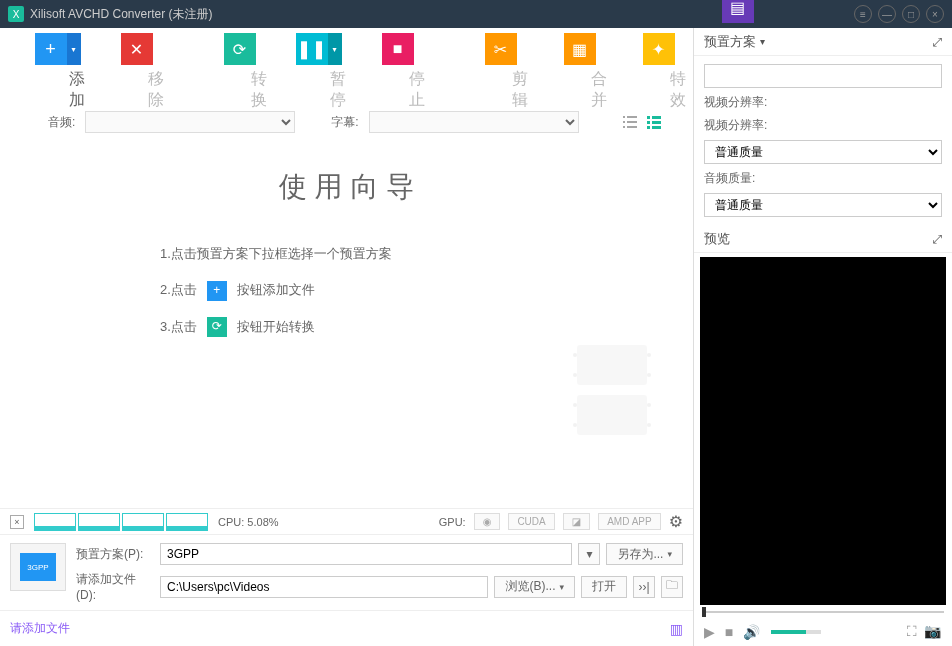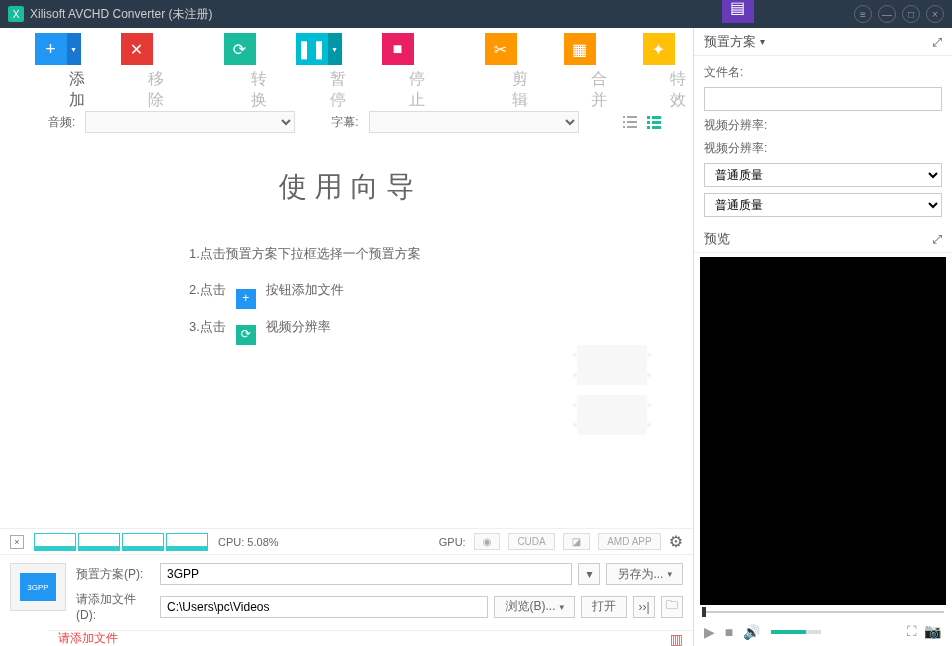--- a/index.html
+++ b/index.html
@@ -33,42 +33,42 @@
 .bg-purple { background: #673ab7; }
 .sub-toolbar { height: 32px; display: flex; align-items: center; padding: 0 30px 0 48px; gap: 8px; font-size: 12px; color: #666; }
 .sb-label { margin-right: 2px; }
 .sb-select { border: 1px solid #ddd; height: 22px; flex: 1; max-width: 210px; padding: 0 6px; font-size: 12px; color: #666; background: #fafafa; }
 .sb-spacer { width: 20px; }
 .view-toggles { margin-left: auto; display: flex; gap: 6px; }
 .view-icon { width: 18px; height: 18px; cursor: pointer; }
 .content-area { flex: 1; padding: 30px 40px; text-align: center; color: #555; }
 .wizard-title { font-size: 28px; color: #666; margin-bottom: 30px; font-weight: normal; }
 .wizard-steps { text-align: left; margin-left: 120px; font-size: 13px; color: #666; line-height: 2.8; }
-.wizard-step { display: flex; align-items: flex-end; gap: 10px; margin-left: 29px; }
+.wizard-step { display: flex; align-items: center; gap: 10px; }
 .step-icon { width: 20px; height: 20px; display: flex; align-items: center; justify-content: center; color: #fff; font-size: 12px; }
 .film-placeholder { position: absolute; right: 300px; top: 340px; width: 80px; height: 100px; opacity: 0.15; }
 .cpu-bar { height: 26px; border-top: 1px solid #eee; display: flex; align-items: center; padding: 0 10px; font-size: 11px; color: #666; gap: 10px; }
 .cpu-close { width: 14px; height: 14px; border: 1px solid #aaa; display: flex; align-items: center; justify-content: center; font-size: 9px; cursor: pointer; }
 .cpu-graphs { display: flex; gap: 2px; }
 .cpu-graph { width: 42px; height: 18px; border: 1px solid #3cc; background: #fff; position: relative; }
 .cpu-graph::after { content: ''; position: absolute; bottom: 0; left: 0; right: 0; height: 4px; background: #3cc; }
 .gpu-controls { margin-left: auto; display: flex; align-items: center; gap: 8px; }
 .gpu-btn { border: 1px solid #ddd; padding: 2px 8px; font-size: 10px; color: #aaa; background: #fafafa; }
 .gear { font-size: 16px; cursor: pointer; }
 .bottom-form { border-top: 1px solid #eee; padding: 8px 10px; display: flex; gap: 10px; }
 .thumb { width: 56px; height: 48px; border: 1px solid #ddd; background: #f5f5f5; display: flex; align-items: center; justify-content: center; }
 .thumb-inner { width: 36px; height: 28px; background: #2196f3; color: #fff; font-size: 8px; display: flex; align-items: center; justify-content: center; }
 .form-rows { flex: 1; display: flex; flex-direction: column; gap: 6px; }
 .form-row { display: flex; align-items: center; gap: 6px; font-size: 12px; color: #666; }
 .form-label { width: 78px; }
 .form-input { flex: 1; border: 1px solid #ccc; height: 22px; padding: 0 6px; font-size: 12px; }
 .form-btn { border: 1px solid #ccc; height: 22px; padding: 0 10px; font-size: 12px; background: #fafafa; cursor: pointer; display: flex; align-items: center; }
 .form-btn.dropdown::after { content: '▾'; margin-left: 4px; font-size: 9px; }
 .divider-btn { width: 22px; justify-content: center; padding: 0; }
-.status-bar { height: 16px; border-top: 1px solid #eee; display: flex; align-items: center; padding: 0 10px; font-size: 12px; color: #ef4444; margin-left: 48px; }
+.status-bar { height: 36px; border-top: 1px solid #eee; display: flex; align-items: center; padding: 0 10px; font-size: 12px; color: #8b5cf6; }
 .status-icon { margin-left: auto; font-size: 14px; }
 .panel-header { height: 28px; display: flex; align-items: center; padding: 0 10px; font-size: 13px; color: #555; border-bottom: 1px solid #eee; }
 .panel-header .expand { margin-left: auto; font-size: 12px; cursor: pointer; }
 .panel-body { padding: 8px 10px; display: flex; flex-direction: column; gap: 6px; font-size: 12px; color: #666; }
 .panel-label { font-size: 12px; }
 .panel-input { border: 1px solid #ccc; height: 24px; padding: 0 6px; font-size: 12px; width: 100%; }
 .panel-select { border: 1px solid #ccc; height: 24px; padding: 0 6px; font-size: 12px; width: 100%; background: #fff; }
 .preview-area { flex: 1; display: flex; flex-direction: column; }
 .video-box { background: #000; flex: 1; margin: 4px 6px 2px; min-height: 160px; }
 .time-display { text-align: center; font-size: 11px; color: #666; padding: 4px 0; }
@@ -184,21 +184,21 @@
           <span>1.点击预置方案下拉框选择一个预置方案</span>
         </div>
         <div class="wizard-step">
           <span>2.点击</span>
           <span class="step-icon bg-blue">+</span>
           <span>按钮添加文件</span>
         </div>
         <div class="wizard-step">
           <span>3.点击</span>
           <span class="step-icon bg-teal">⟳</span>
-          <span>视频分辨率</span>
+          <span>按钮开始转换</span>
         </div>
       </div>
       <svg class="film-placeholder" viewBox="0 0 80 100">
         <rect x="5" y="5" width="70" height="40" fill="#ccc" rx="3"></rect>
         <rect x="5" y="55" width="70" height="40" fill="#ccc" rx="3"></rect>
         <circle cx="3" cy="15" r="2" fill="#aaa"></circle>
           <circle cx="3" cy="35" r="2" fill="#aaa"></circle>
         <circle cx="77" cy="15" r="2" fill="#aaa"></circle>
           <circle cx="77" cy="35" r="2" fill="#aaa"></circle>
         <circle cx="3" cy="65" r="2" fill="#aaa"></circle>
@@ -259,25 +259,25 @@
     </div>
   </div>
 
   <div class="right-pane">
     <div class="panel-header">
       <span>预置方案</span>
       <span style="margin-left:4px;font-size:10px">▾</span>
       <span class="expand">⤢</span>
     </div>
     <div class="panel-body">
-      <span class="panel-label">文件名:</span>
       <input class="panel-input" style="">
       <span class="panel-label">视频分辨率:</span>
       <span class="panel-label">视频分辨率:</span>
       <select class="panel-select"><option>普通质量</option></select>
+      <span class="panel-label">音频质量:</span>
       <select class="panel-select"><option>普通质量</option></select>
     </div>
 
     <div class="panel-header" style="margin-top:auto">
       <span>预览</span>
       <span class="expand">⤢</span>
     </div>
     <div class="preview-area">
       <div class="video-box"></div>
       <div class="slider">

